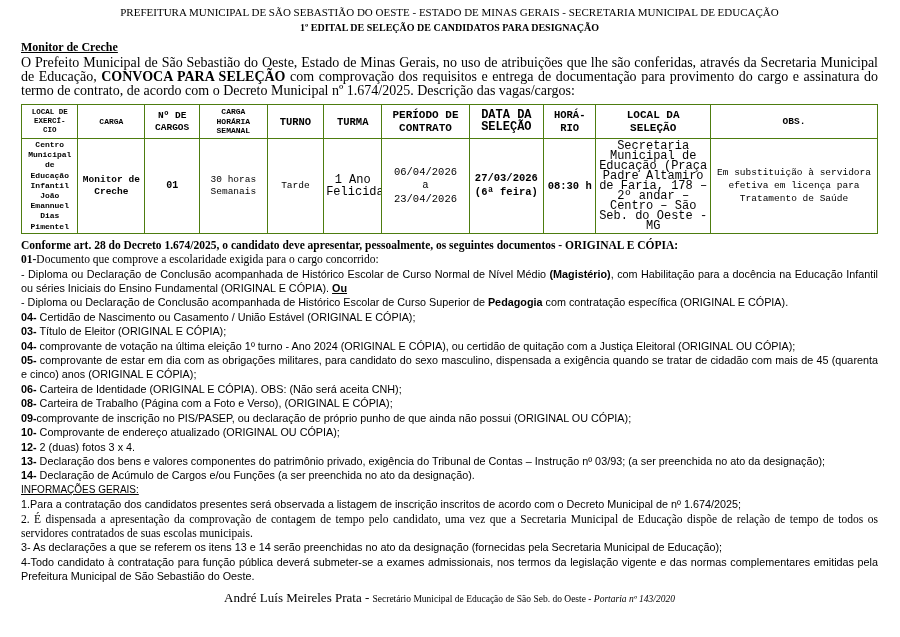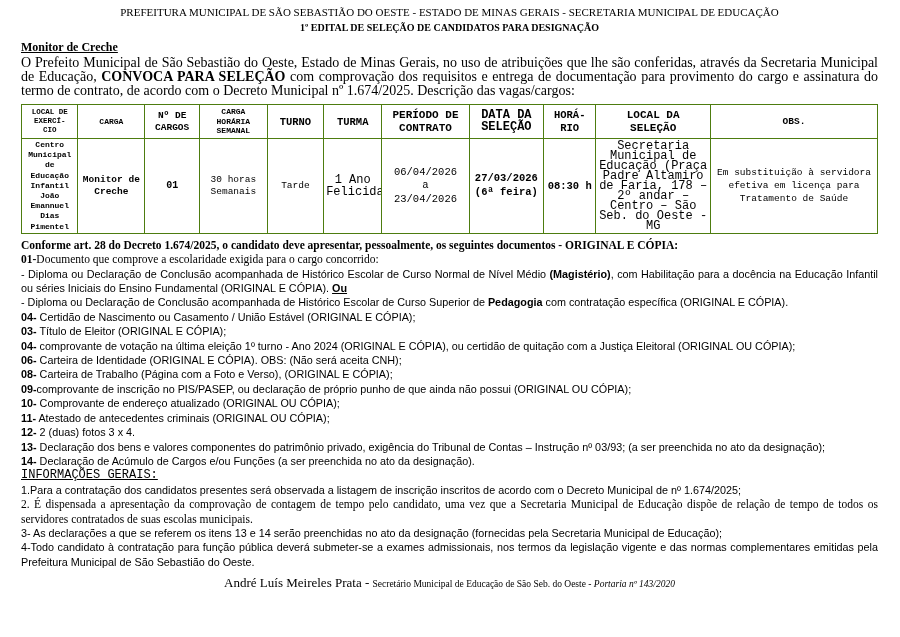--- a/index.html
+++ b/index.html
@@ -64,21 +64,21 @@
   td.c-periodo { font-size: 10.5px; line-height: 13.5px; white-space: pre-line; }
   td.c-data    { font-weight: bold; font-size: 10.5px; line-height: 13.5px; white-space: pre-line; margin-top: 39px; }
   td.c-horario { font-weight: bold; font-size: 10.5px; }
   td.c-endereco{ font-size: 12px; line-height: 10px; padding: 0 6px; }
   td.c-obs     { font-size: 9.5px; line-height: 13px; padding: 0 12px; }
 
   .docs { margin-top: 4px; }
   .link { color: #000; text-decoration: underline; cursor: pointer; }
 
   .general { }
-  .gi-heading { font-family: Liberation Mono, monospace; font-size: 12px; line-height: 14.4px; text-decoration: underline; }
+  .gi-heading { font-family: Liberation Sans, sans-serif; font-size: 10px; line-height: 14.4px; text-decoration: underline; }
 
   .footer { text-align: center; margin-top: 4px; }
   .sig-name { font-size: 13px; }
   .sig-sep  { font-size: 13px; }
   .sig-role { font-size: 9.5px; }
   .sig-portaria { font-size: 9.5px; font-style: italic; }
 </style>
 </head>
 <body>
 
@@ -164,27 +164,27 @@
 
     <p class="serif"><span class="b">01-</span><span>Documento que comprove a escolaridade exigida para o cargo concorrido:</span></p>
 
     <p class="sans just"><span>- Diploma ou Declaração de Conclusão acompanhada de Histórico Escolar de Curso Normal de Nível Médio </span><span class="b">(Magistério)</span><span>, com Habilitação para a docência na Educação Infantil ou séries Iniciais do Ensino Fundamental (ORIGINAL E CÓPIA). </span><span class="b u">Ou</span></p>
 
     <p class="sans"><span>- Diploma ou Declaração de Conclusão acompanhada de Histórico Escolar de Curso Superior de </span><span class="b">Pedagogia</span><span> com contratação específica (ORIGINAL E CÓPIA).</span></p>
 
     <p class="sans"><span class="b">04-</span><span> Certidão de Nascimento ou Casamento / União Estável (ORIGINAL E CÓPIA);</span></p>
     <p class="sans"><span class="b">03-</span><span> Título de Eleitor (ORIGINAL E CÓPIA);</span></p>
     <p class="sans"><span class="b">04-</span><span> comprovante de votação na última eleição 1º turno - Ano 2024 (ORIGINAL E CÓPIA), ou certidão de quitação com a Justiça Eleitoral (ORIGINAL OU CÓPIA);</span></p>
+    <p class="sans just"><span class="b">05-</span><span> comprovante de estar em dia com as obrigações militares, para candidato do sexo masculino, dispensada a exigência quando se tratar de cidadão com mais de 45 (quarenta e cinco) anos (ORIGINAL E CÓPIA);</span></p>
     <p class="sans"><span class="b">06-</span><span> Carteira de Identidade (ORIGINAL E CÓPIA). OBS: (Não será aceita CNH);</span></p>
 
 
     <p class="sans"><span class="b">08-</span><span> Carteira de Trabalho (Página com a Foto e Verso), (ORIGINAL E CÓPIA);</span></p>
     <p class="sans"><span class="b">09-</span><span>comprovante de inscrição no PIS/PASEP, ou declaração de próprio punho de que ainda não possui (ORIGINAL OU CÓPIA);</span></p>
     <p class="sans"><span class="b">10-</span><span> Comprovante de endereço atualizado (ORIGINAL OU CÓPIA);</span></p>
-    <p class="sans"><span class="b">11-</span><span> Atestado de antecedentes criminais (ORIGINAL OU CÓPIA);</span></p>
     <p class="sans"><span class="b">12-</span><span> 2 (duas) fotos 3 x 4.</span></p>
     <p class="sans"><span class="b">13-</span><span> Declaração dos bens e valores componentes do patrimônio privado, exigência do Tribunal de Contas – Instrução nº 03/93; (a ser preenchida no ato da designação);</span></p>
     <p class="sans"><span class="b">14-</span><span> Declaração de Acúmulo de Cargos e/ou Funções (a ser preenchida no ato da designação).</span></p>
   </div>
 
   <div class="general">
     <p class="gi-heading">INFORMAÇÕES GERAIS:</p>
     <p class="sans">1.Para a contratação dos candidatos presentes será observada a listagem de inscrição inscritos de acordo com o Decreto Municipal de nº 1.674/2025;</p>
     <p class="serif just">2. É dispensada a apresentação da comprovação de contagem de tempo pelo candidato, uma vez que a Secretaria Municipal de Educação dispõe de relação de tempo de todos os servidores contratados de suas escolas municipais.</p>
     <p class="sans">3- As declarações a que se referem os itens 13 e 14 serão preenchidas no ato da designação (fornecidas pela Secretaria Municipal de Educação);</p>

